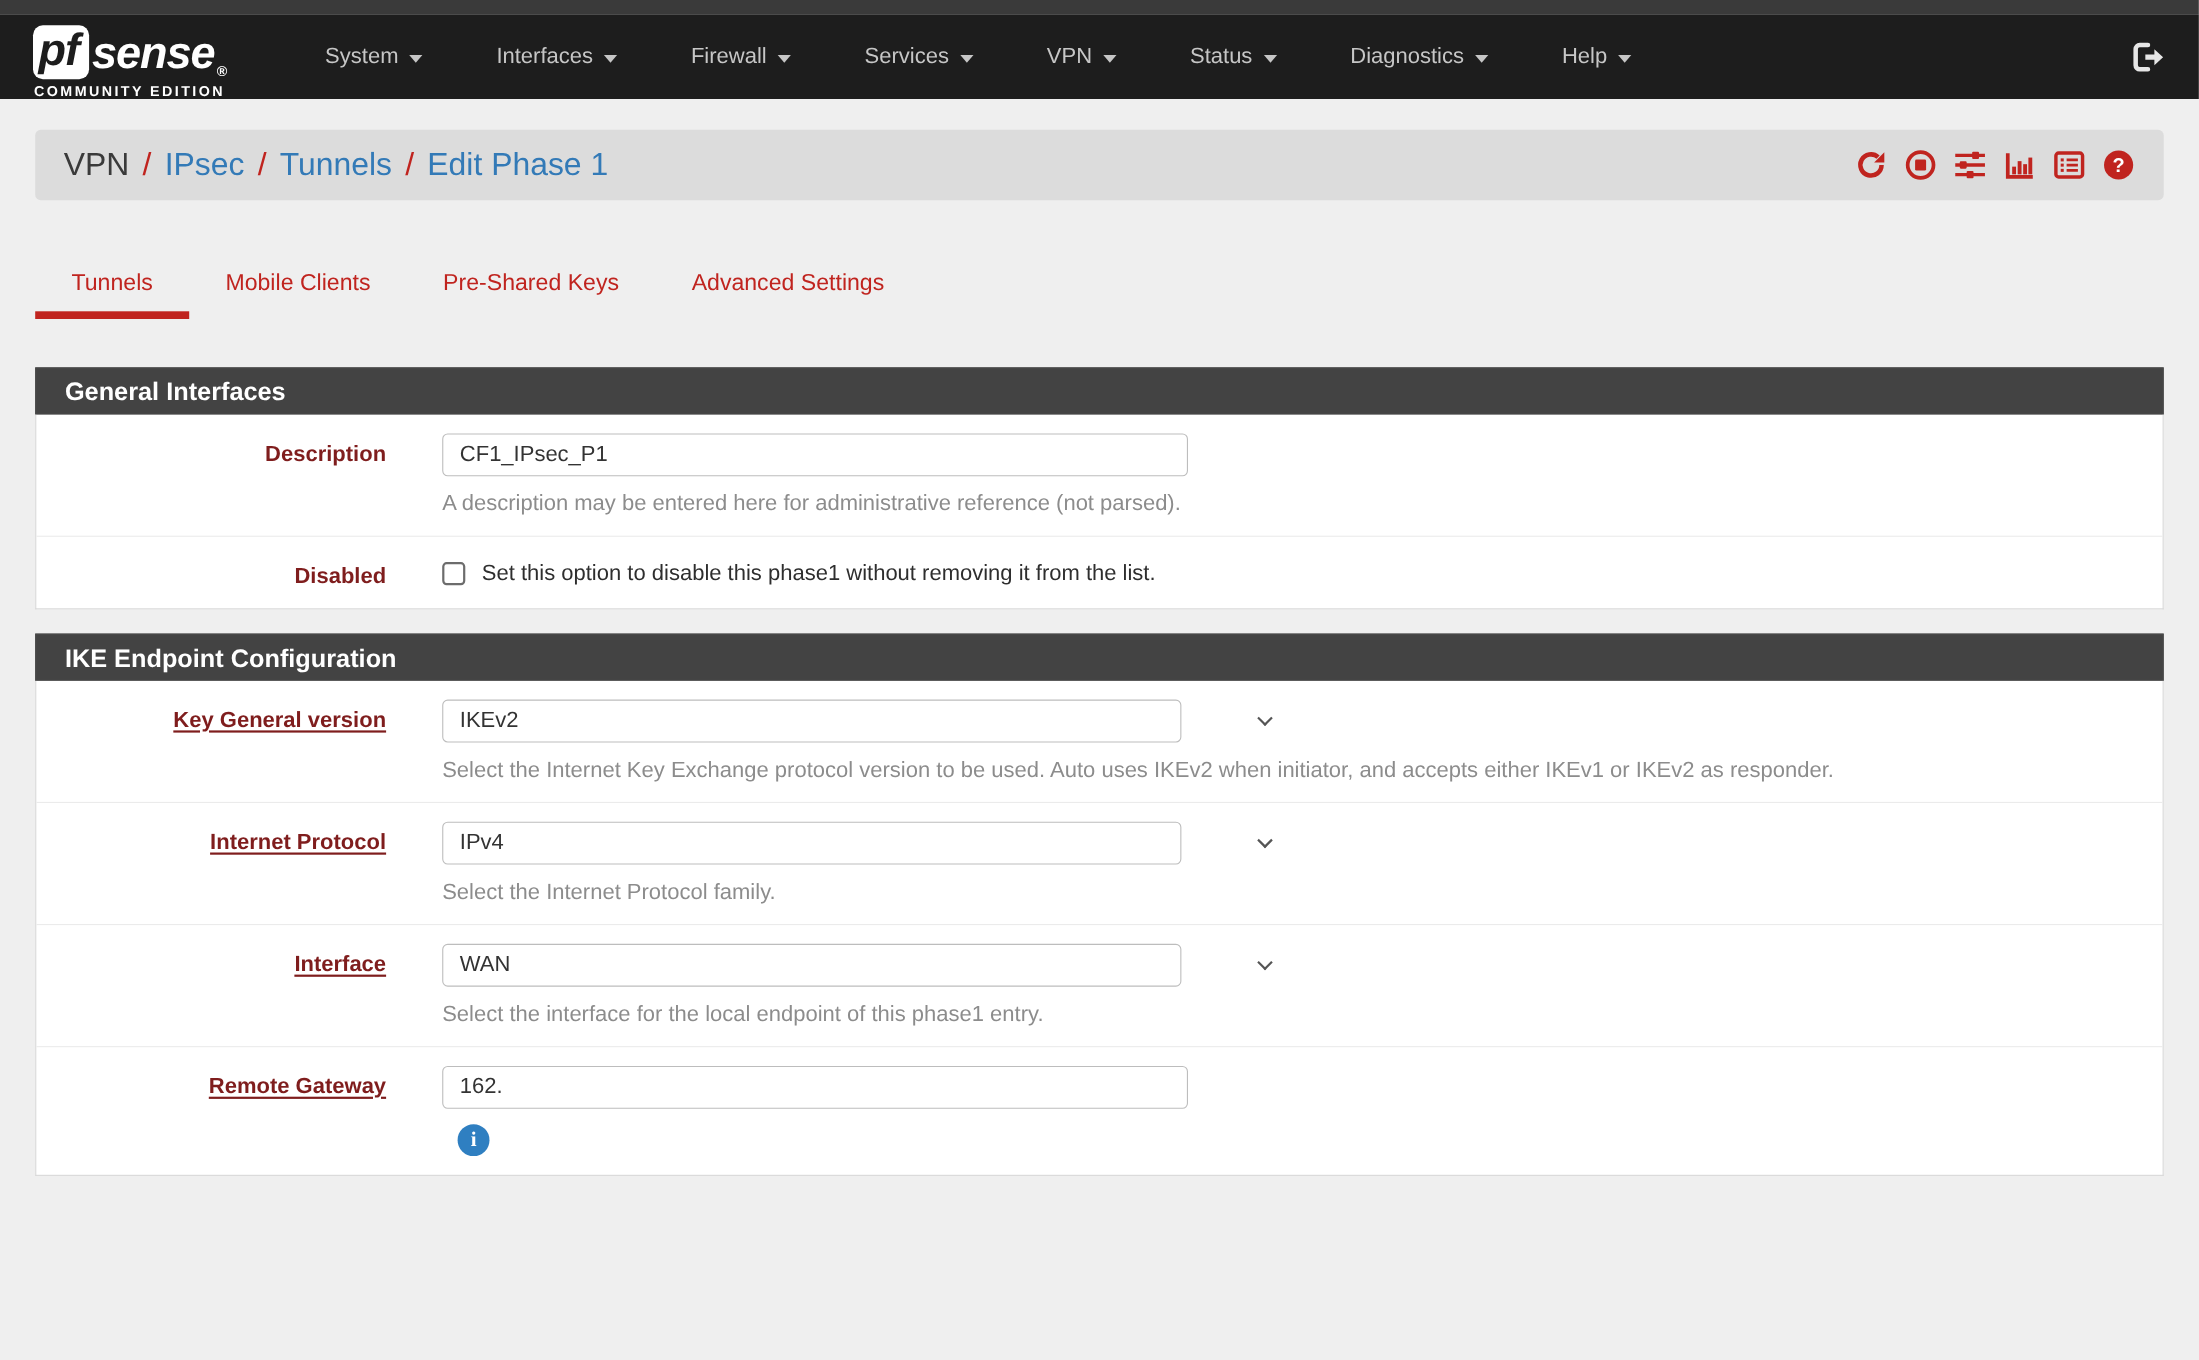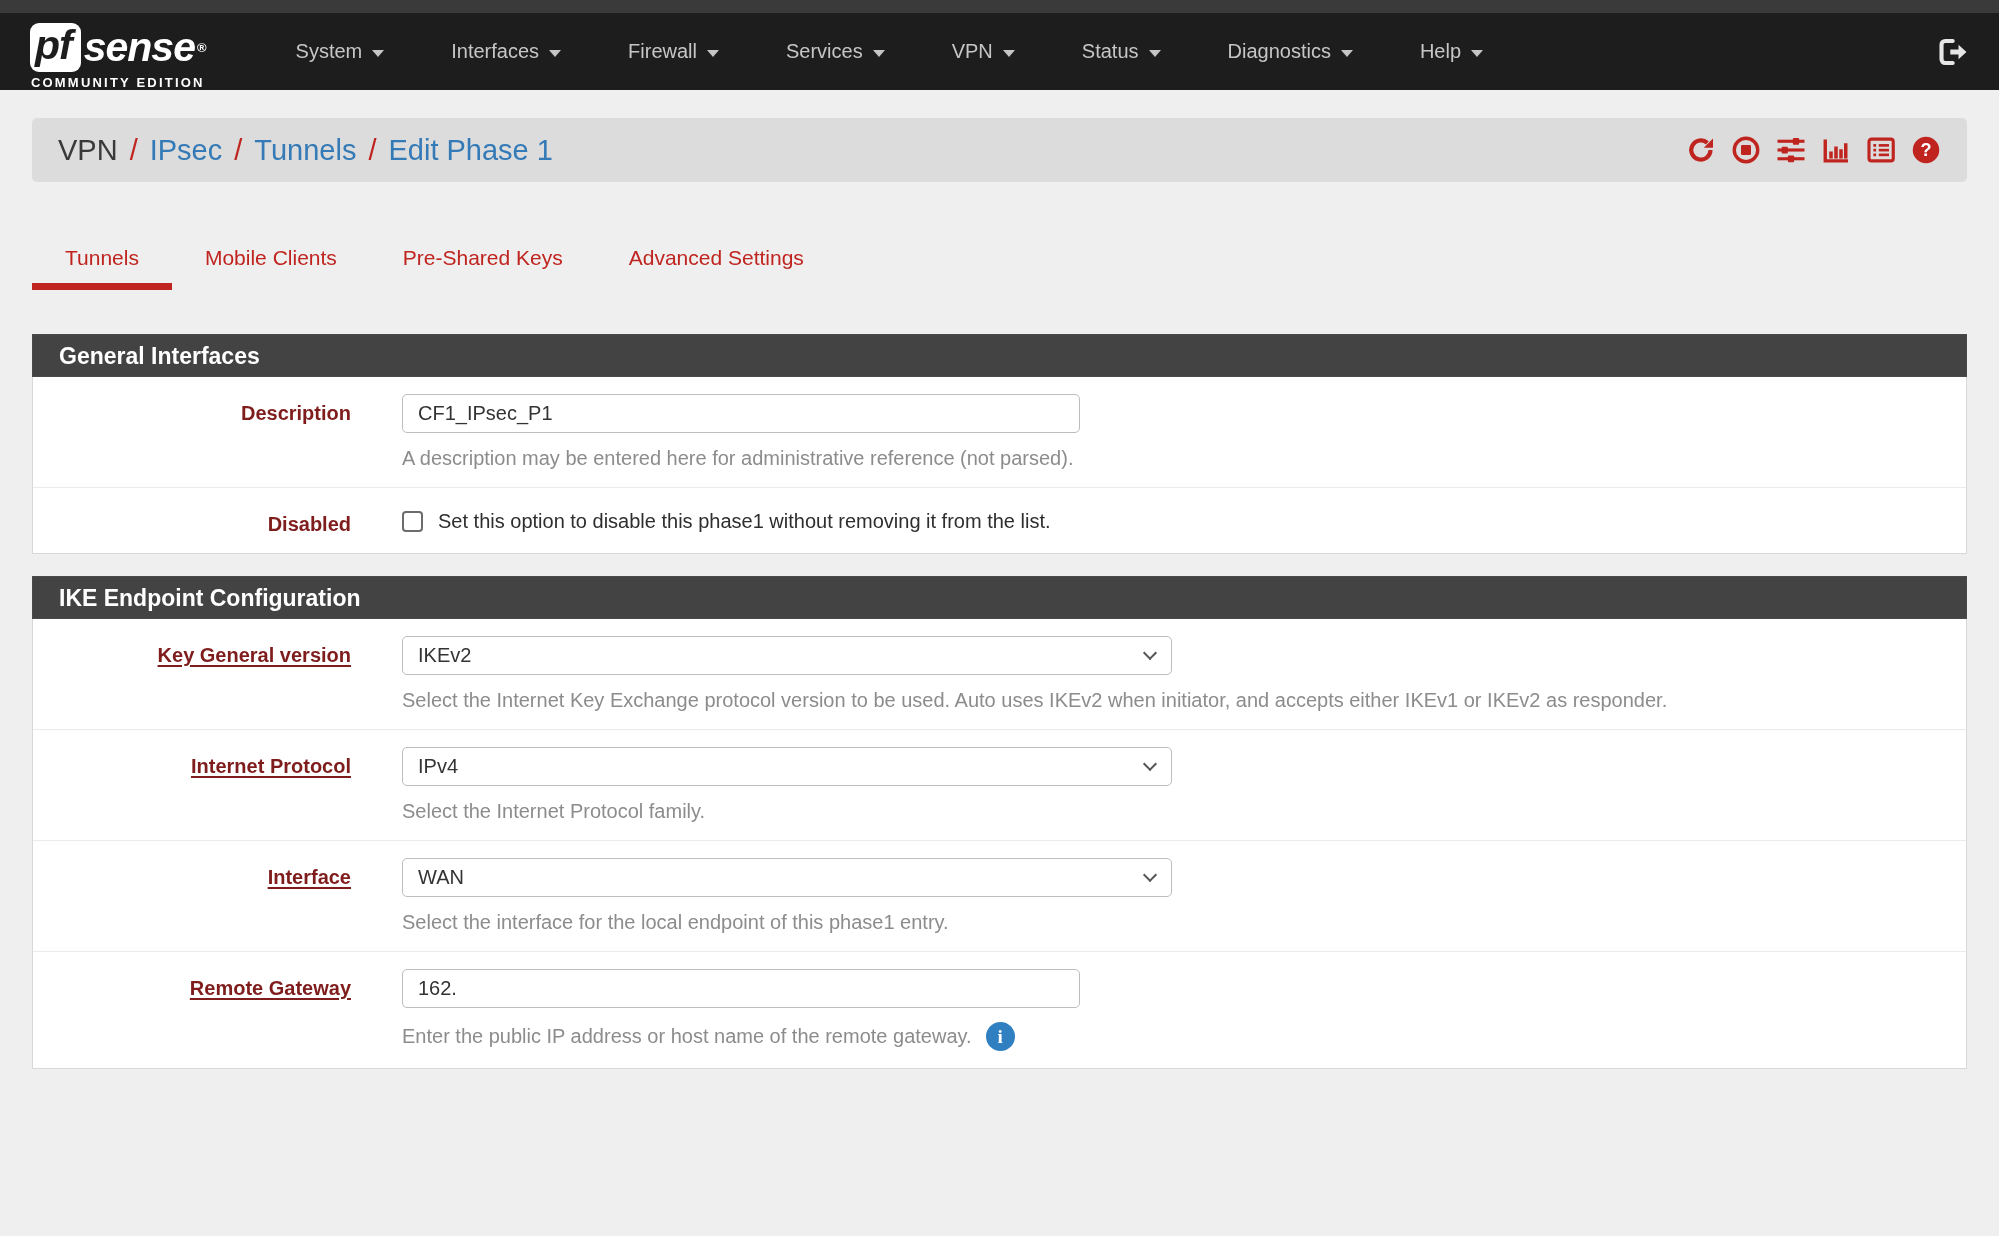--- a/index.html
+++ b/index.html
@@ -3,21 +3,21 @@
 <meta charset="utf-8">
 <style>
   * { margin:0; padding:0; box-sizing:border-box; }
   html,body { width:1999px; height:1236px; overflow:hidden;
     font-family:"Liberation Sans","DejaVu Sans",sans-serif; background:#efefef; }
 
   
   .topstrip { height:13px; background:#3a3a3a; }
   .navbar { height:77px; background:#1d1d1d; display:flex; align-items:center; padding:0 30px; }
   .brand { display:flex; flex-direction:column; margin-right:90px; cursor:pointer; }
-  .brand-logo { display:flex; align-items:center; font-style:italic; font-weight:800; letter-spacing:-1px;margin-top:10px; }
+  .brand-logo { display:flex; align-items:flex-end; font-style:italic; font-weight:800; letter-spacing:-1px;margin-top:10px; }
   .pf-box { background:#ffffff; color:#1d1d1d; border-radius:9px; font-size:41px; padding:1px 9px 4px 5px; line-height:1.05; }
   .sense { color:#ffffff; font-size:41px; margin-left:3px; }
   .reg { color:#ffffff; font-size:13px; font-style:normal; vertical-align:super; margin-left:2px; }
   .brand-sub { color:#ffffff; font-size:13px; letter-spacing:2.2px; margin-top:3px; font-weight:bold;text-align:center; }
   .nav-items { display:flex; align-items:center; }
   .nav-item { color:#c6c6c6; font-size:20px; margin-right:67px; display:flex; align-items:center; cursor:pointer; white-space:nowrap;text-align:center; }
   .caret { display:inline-block; width:0; height:0; border-left:6px solid transparent; border-right:6px solid transparent; border-top:7px solid #c6c6c6; margin-left:10px; margin-top:3px; }
   .logout { margin-left:auto; display:flex; align-items:center; cursor:pointer; }
 
   
@@ -46,21 +46,21 @@
   .form-row:last-child { border-bottom:none; }
   .row-label { width:292px; flex-shrink:0; text-align:right; font-weight:bold; color:#7f1d1d;
     font-size:20px; padding-top:8px; }
   .row-label.u { text-decoration:underline; text-underline-offset:3px; }
   .row-control { margin-left:51px; flex:1; }
 
   .text-input { width:678px; height:39px; border:1px solid #bdbdbd; border-radius:5px;
     font-size:20px; color:#333; padding:0 15px; background:#fff; outline:none;
     font-family:"Liberation Sans","DejaVu Sans",sans-serif; }
   .select-wrap { position:relative; width:770px; }
-  .select-box { width:770px; height:39px; border:1px solid #bdbdbd; border-radius:5px;
+  .select-box { width:672px; height:39px; border:1px solid #bdbdbd; border-radius:5px;
     background:#fff; font-size:20px; color:#333; padding:0 15px; display:flex; align-items:center; cursor:pointer; }
   .chev { position:absolute; right:17px; top:12px; width:10px; height:10px;
     border-right:2px solid #555; border-bottom:2px solid #555; transform:rotate(45deg); }
   .help-text { margin-top:14px; color:#8c8c8c; font-size:20px; display:flex; align-items:center; }
 
   .checkbox-line { display:flex; align-items:center; padding-top:5px; }
   .cb { width:21px; height:21px; border:2px solid #6c6c6c; border-radius:4px; background:#fff;
     margin-right:15px; flex-shrink:0; cursor:pointer; }
   .cb-text { font-size:20px; color:#2e2e2e; }
   .static-value { font-size:20px; color:#333; padding-top:8px; }
@@ -258,20 +258,19 @@
         </div>
         <div class="help-text">Select the interface for the local endpoint of this phase1 entry.</div>
       </div>
     </div>
 
     <div class="form-row">
       <div class="row-label u">Remote Gateway</div>
       <div class="row-control">
         <input class="text-input" type="text" value="162." style="">
         <div class="help-text">
-          <span>Enter the public IP address or host name of the remote gateway.</span>
           <span class="info-badge">i</span>
         </div>
       </div>
     </div>
 
   </div>
 </div>
 
 </body></html>

